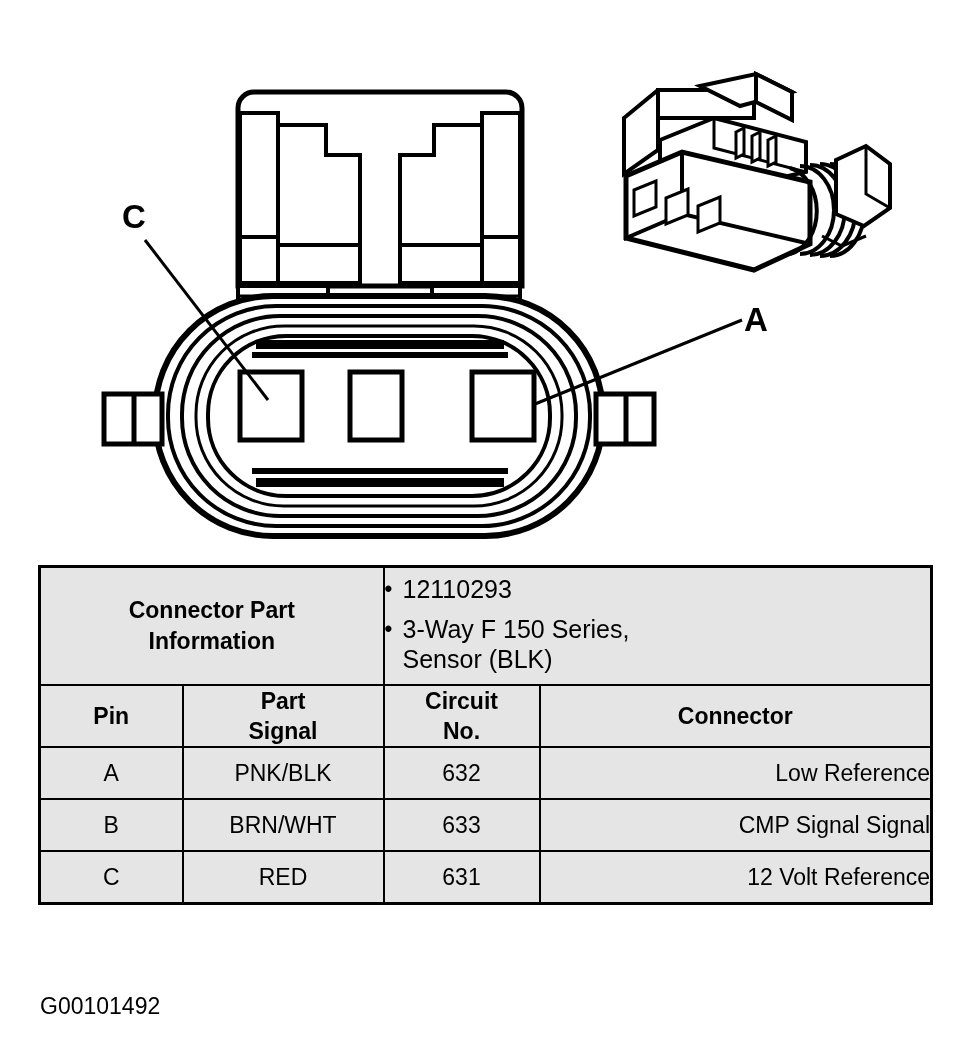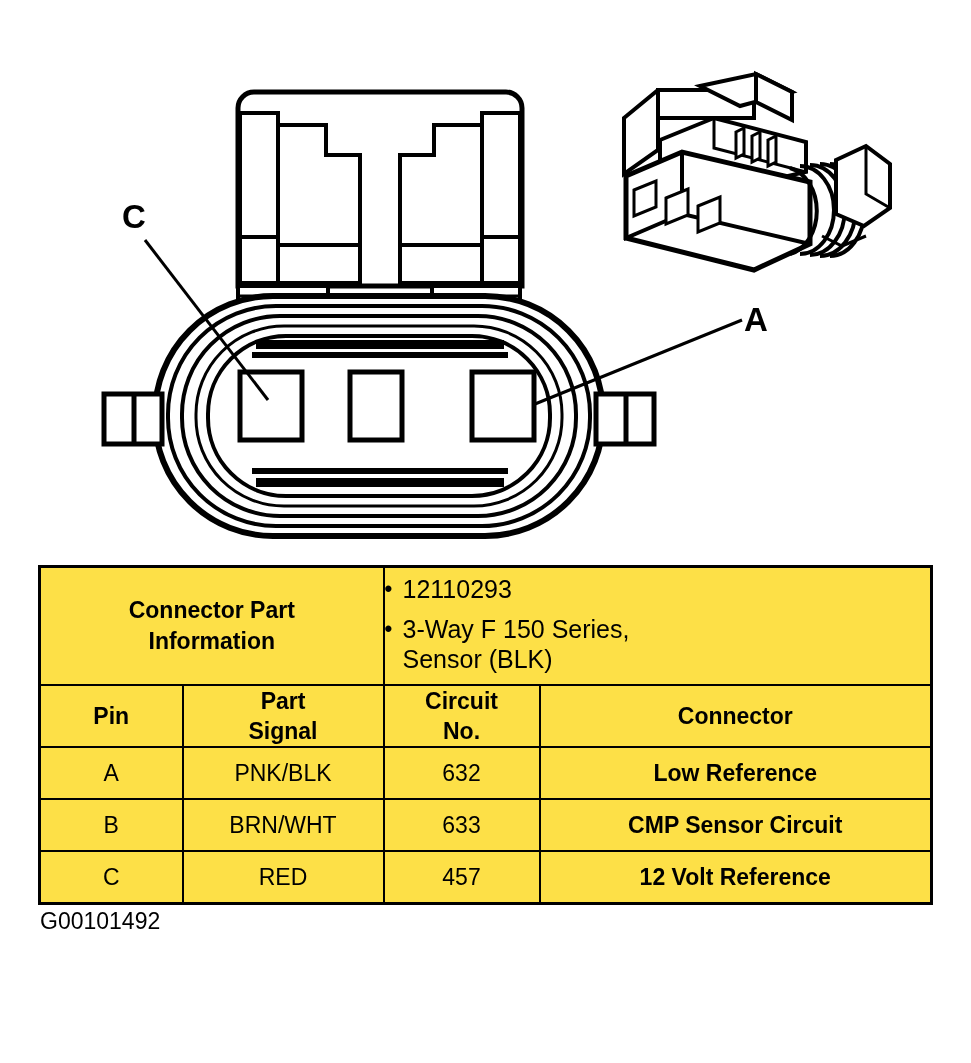--- a/index.html
+++ b/index.html
@@ -17,21 +17,21 @@
     position:absolute;font-weight:bold;font-size:33px;line-height:33px;
     color:#000;letter-spacing:0px;
   }
   #callout-c{left:122px;top:200px;}
   #callout-a{left:744px;top:303px;}
 
   
   .spec-table{
     position:absolute;left:38px;top:565px;width:892px;
     border-collapse:collapse;table-layout:fixed;
-    border:3px solid #000;background:#fde047;
+    border:3px solid #000;background:#e5e5e5;
   }
   .spec-table td,.spec-table th{
     border:2px solid #000;padding:0;vertical-align:middle;
     font-size:23px;color:#000;
   }
 
   .part-info-label{
     text-align:center;font-weight:bold;font-size:25px;line-height:31px;
     padding:22px 10px;
   }
@@ -48,24 +48,24 @@
   .bullet-text{
     font-weight:normal;font-size:25px;line-height:30px;
   }
 
   .col-head{
     text-align:center;font-weight:bold;font-size:25px;line-height:30px;
     padding:14px 4px;
   }
   .data-cell{height:50px;font-size:25px;}
   .c-center{text-align:center;}
-  .c-left{text-align:center;padding-left:10px;font-weight:bold;}
+  .c-left{text-align:right;padding-left:10px;}
 
   .figure-id{
-    position:absolute;left:40px;top:908px;
+    position:absolute;left:40px;top:993px;
     font-size:23px;color:#000;
   }
 </style>
 </head>
 <body>
 
 <div class="page">
 
   <div class="figure">
     <svg width="971" height="555" viewBox="0 0 971 555" xmlns="http://www.w3.org/2000/svg">
@@ -219,27 +219,27 @@
         <td class="data-cell c-center">A</td>
         <td class="data-cell c-center">PNK/BLK</td>
         <td class="data-cell c-center">632</td>
         <td class="data-cell c-left">Low Reference</td>
       </tr>
 
       <tr>
         <td class="data-cell c-center">B</td>
         <td class="data-cell c-center">BRN/WHT</td>
         <td class="data-cell c-center">633</td>
-        <td class="data-cell c-left">CMP Sensor Circuit</td>
+        <td class="data-cell c-left">CMP Signal Signal</td>
       </tr>
 
       <tr>
         <td class="data-cell c-center">C</td>
         <td class="data-cell c-center">RED</td>
-        <td class="data-cell c-center">457</td>
+        <td class="data-cell c-center">631</td>
         <td class="data-cell c-left">12 Volt Reference</td>
       </tr>
     </tbody>
   </table>
 
   <div class="figure-id">G00101492</div>
 
 </div>
 
 </body></html>

